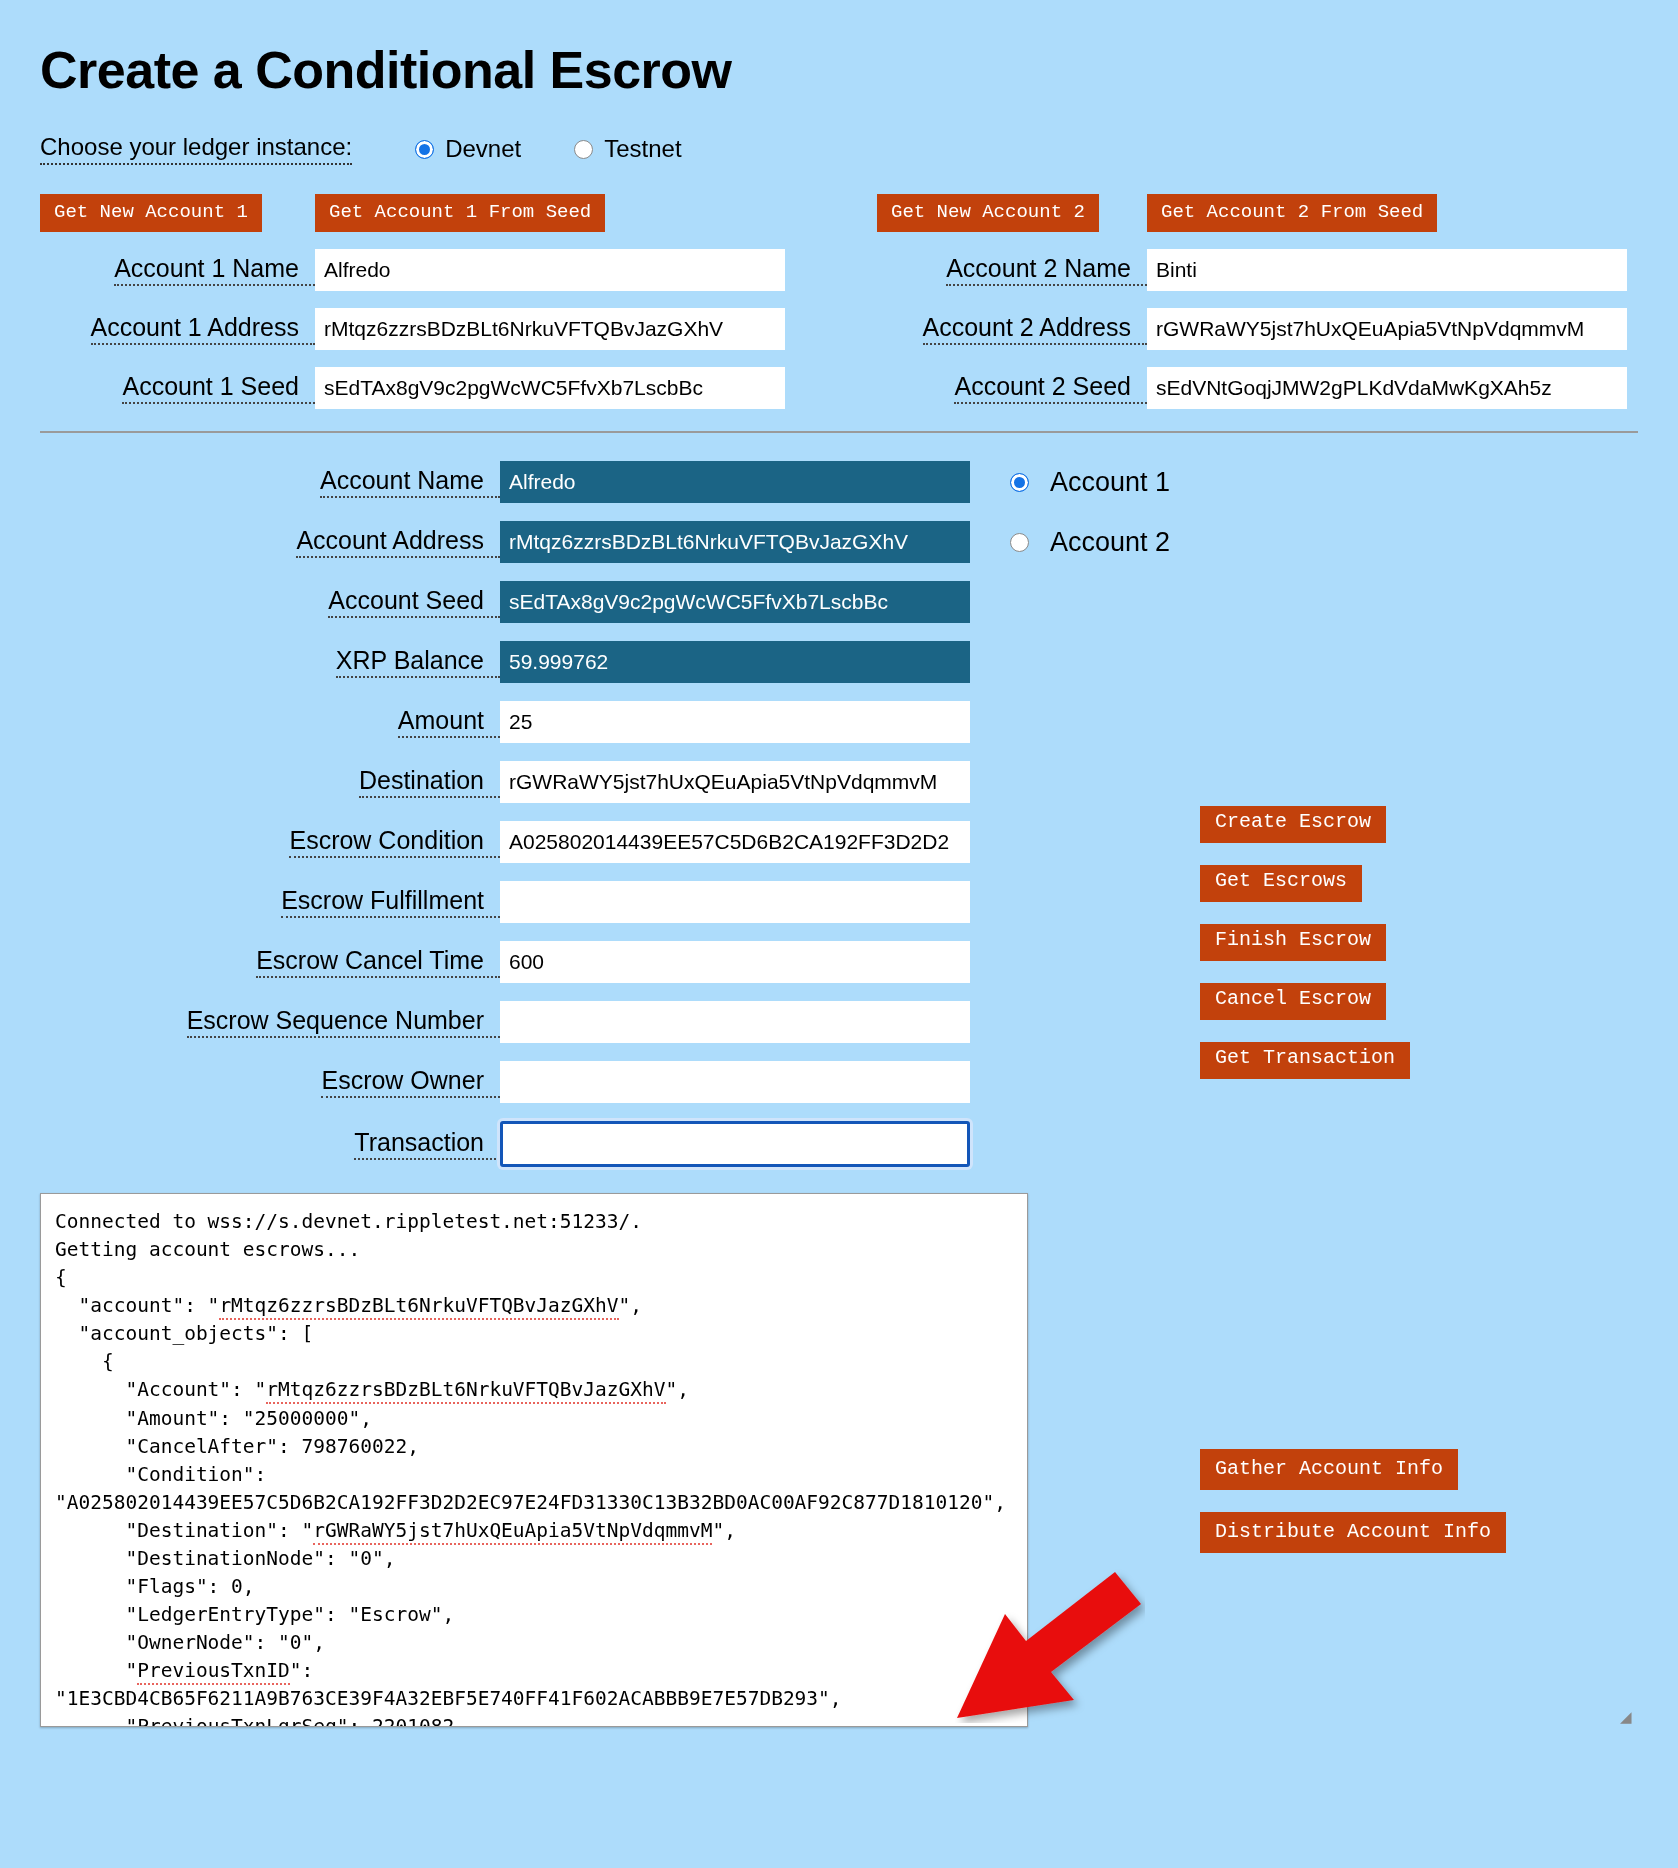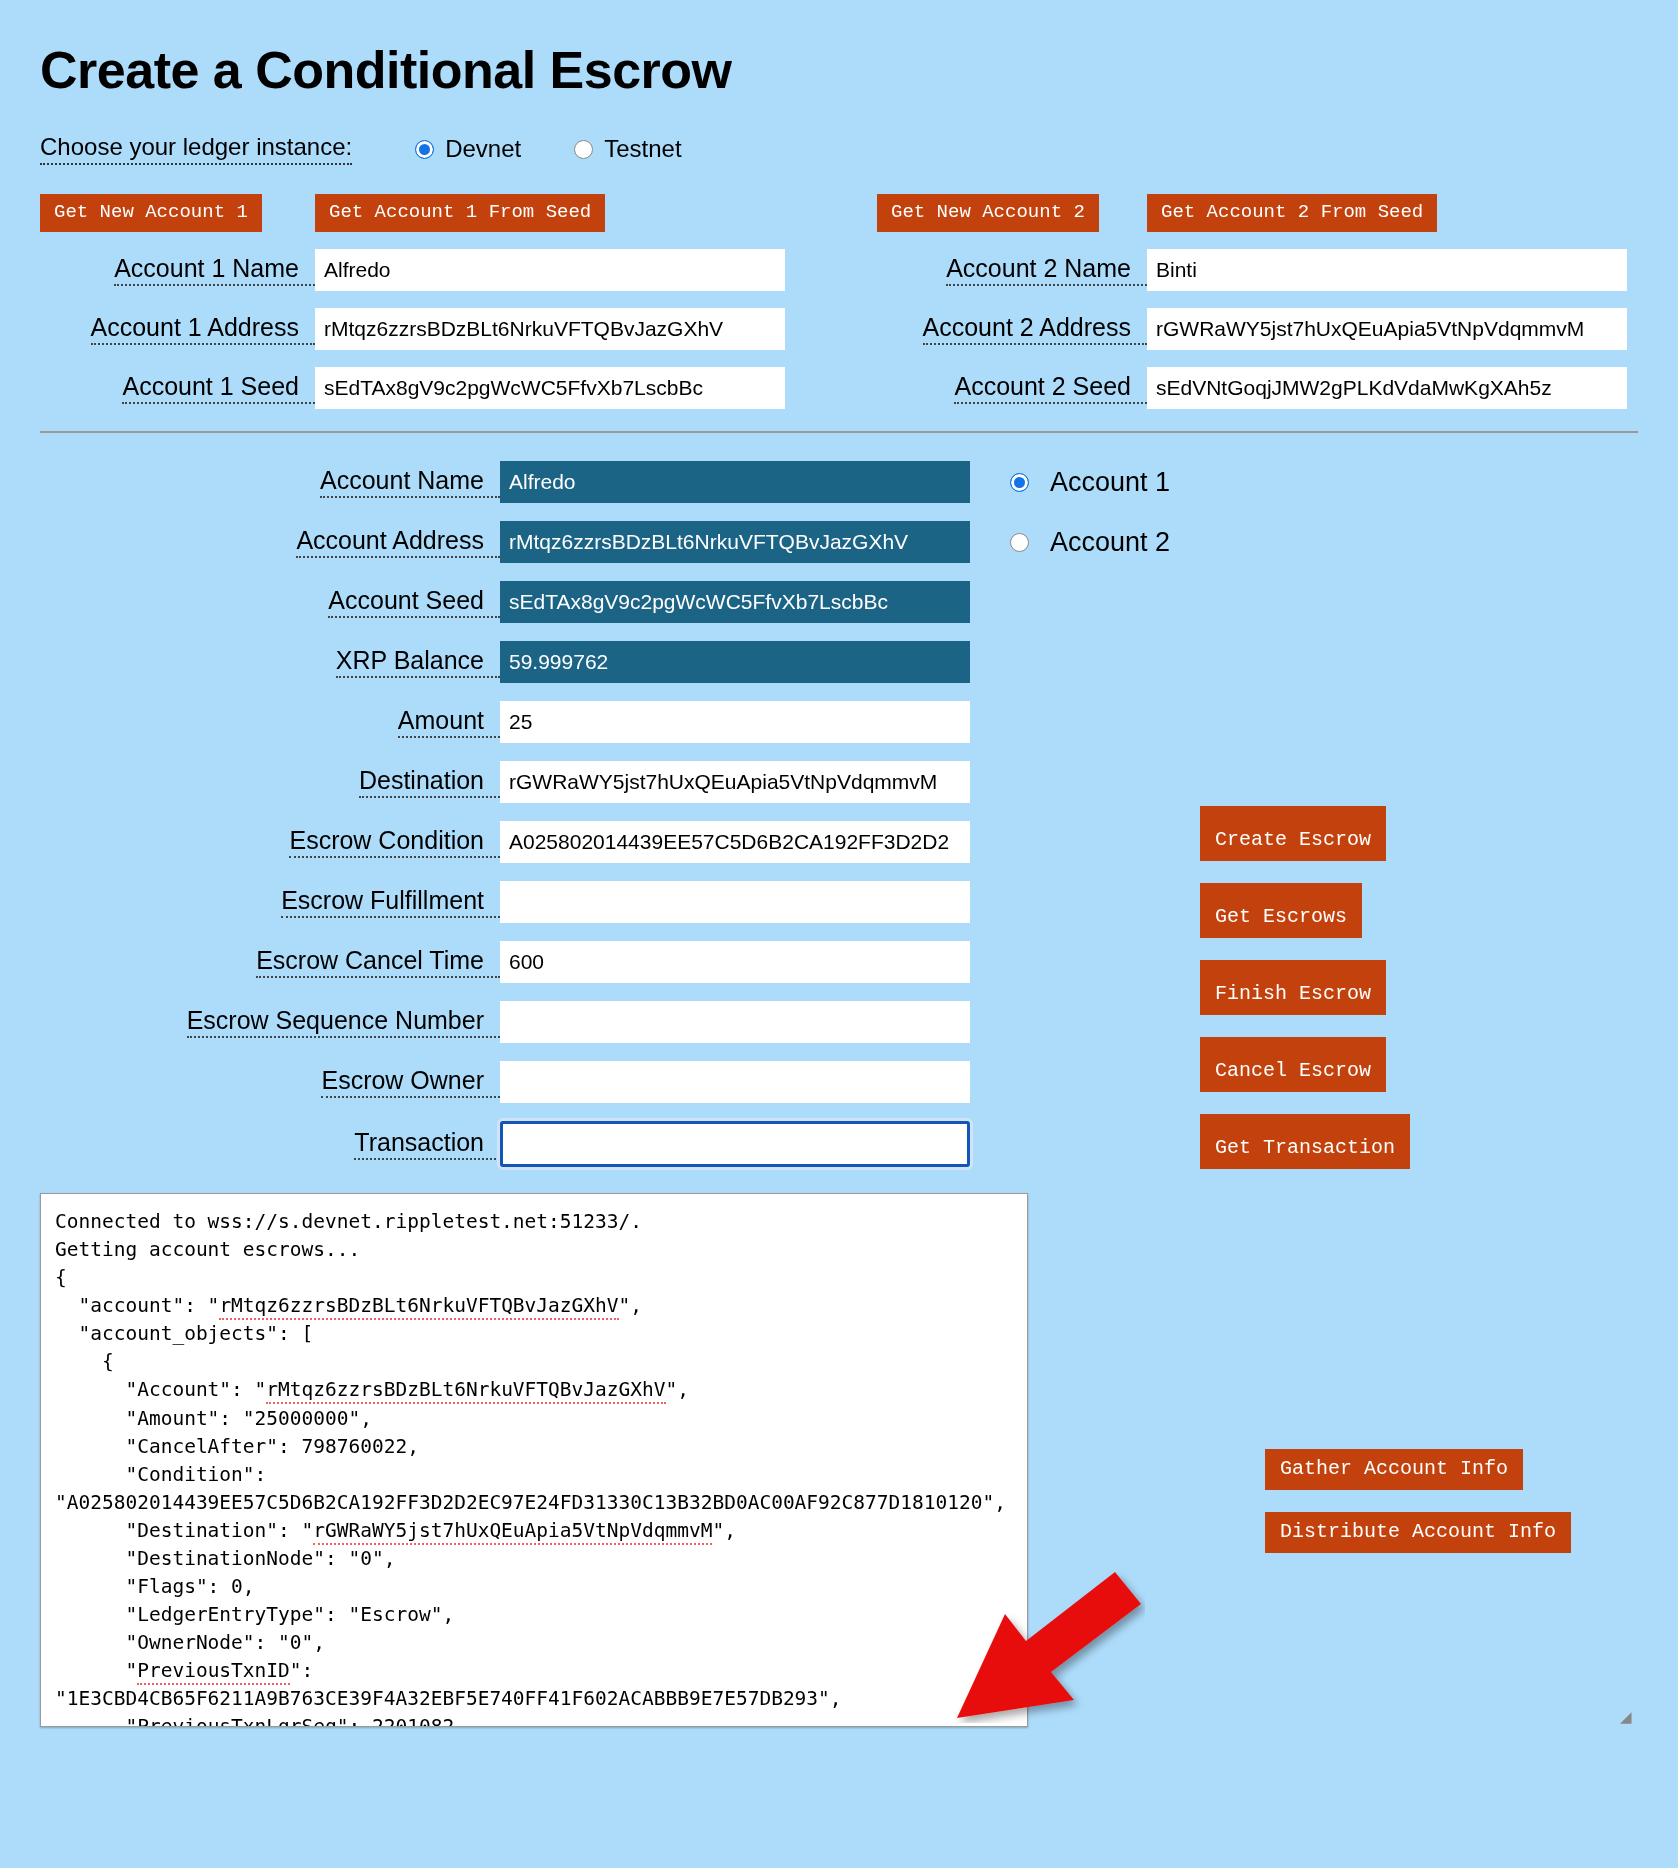--- a/index.html
+++ b/index.html
@@ -157,25 +157,25 @@
 
   .right-btns {
     position: absolute;
     left: 1200px;
     top: 806px;
     display: flex;
     flex-direction: column;
     align-items: flex-start;
     gap: 22px;
   }
-  .right-btns .btn { font-size: 20px; padding: 24px 15px 11px 15px; }
+  .right-btns .btn { font-size: 20px; padding: 6px 15px 11px 15px; }
 
   .bottom-btns {
     position: absolute;
-    left: 1265px;
+    left: 1200px;
     top: 1449px;
     display: flex;
     flex-direction: column;
     align-items: flex-start;
     gap: 22px;
   }
   .bottom-btns .btn { font-size: 20px; padding: 10px 15px 11px 15px; }
 
   
   .log-wrap { position: relative; margin-top: 26px; }

